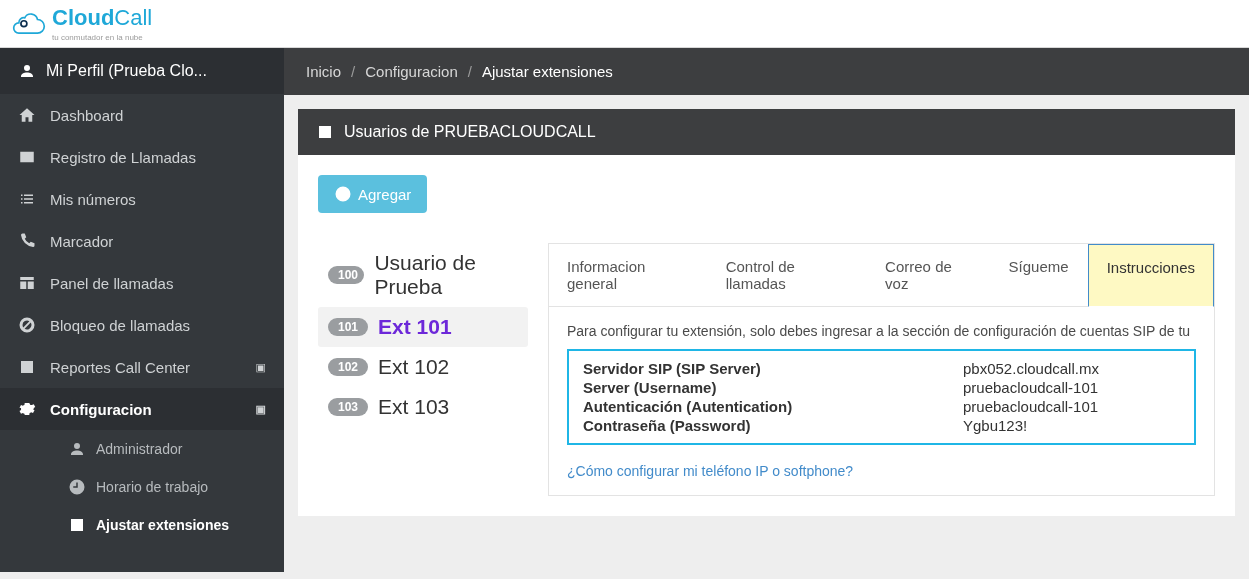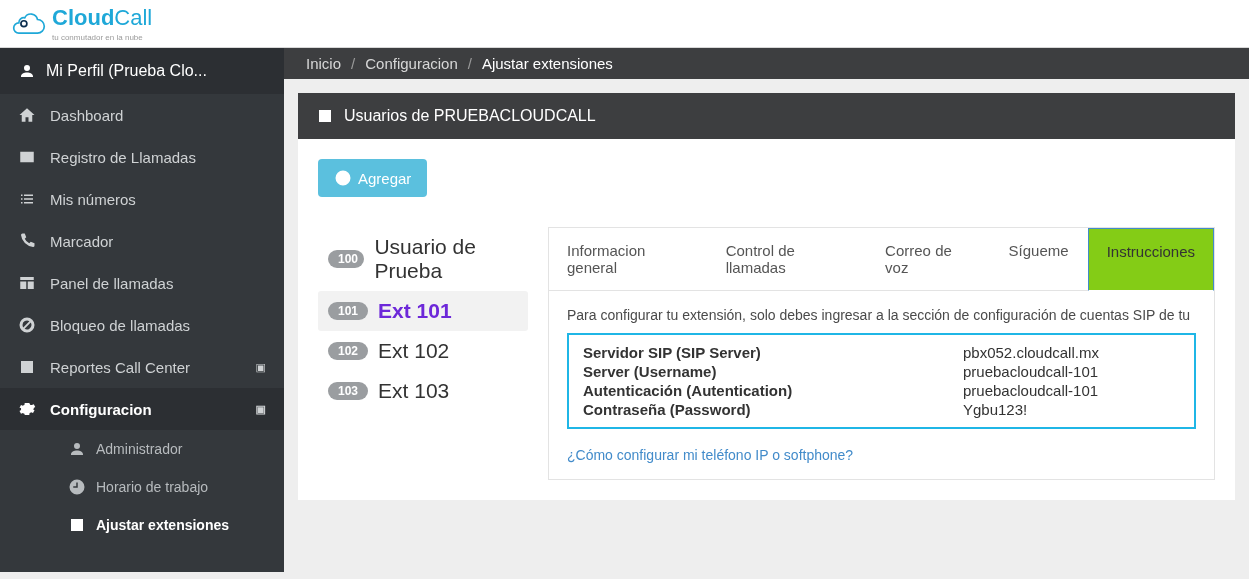--- a/index.html
+++ b/index.html
@@ -22,21 +22,21 @@
 .sidenav > li.active { background: #2c2f33; color: #fff; font-weight: 600; }
 .sidenav > li .chev { margin-left: auto; font-size: 11px; color: #cfd2d4; }
 .subnav { list-style: none; margin-left: 28px; }
 .subnav > li { padding: 10px 18px 10px 40px; display: flex; align-items: center; gap: 10px; color: #b7bbbe; cursor: pointer; font-size: 14px; }
 .subnav > li.active { color: #fff; font-weight: 600; }
 .icon { width: 18px; height: 18px; display: inline-flex; align-items: center; justify-content: center; }
 .icon svg { width: 18px; height: 18px; fill: currentColor; }
 
 
 .main { flex: 1; display: flex; flex-direction: column; }
-.breadcrumb { background: #3d3e40; color: #d7d7d7; padding: 7px 22px; font-size: 15px; display: flex; align-items: flex-end; gap: 10px; }
+.breadcrumb { background: #3d3e40; color: #d7d7d7; padding: 15px 22px; font-size: 15px; display: flex; align-items: flex-end; gap: 10px; }
 .breadcrumb a { color: #d7d7d7; text-decoration: none; cursor: pointer; }
 .breadcrumb .sep { color: #9b9b9b; }
 .breadcrumb .current { color: #fff; }
 
 .panel { margin: 14px; }
 .panel-header { background: #3d3e40; color: #fff; padding: 14px 18px; font-size: 16px; display: flex; align-items: center; gap: 10px; }
 .panel-body { background: #fff; padding: 20px; }
 
 .btn-add { background: #5bc0de; color: #fff; border: none; padding: 10px 16px; font-size: 15px; border-radius: 4px; cursor: pointer; display: inline-flex; align-items: center; gap: 6px; }
 
@@ -44,21 +44,21 @@
 .ext-list { width: 210px; }
 .ext-item { display: flex; align-items: center; gap: 10px; padding: 8px 10px; cursor: pointer; border-radius: 3px; }
 .ext-item.selected { background: #f2f2f2; }
 .ext-badge { background: #9a9da0; color: #fff; border-radius: 10px; padding: 2px 10px; font-size: 12px; font-weight: 600; min-width: 34px; text-align: left; }
 .ext-label { color: #333; font-size: 21px; }
 .ext-item.selected .ext-label { color: #6d28d9; font-weight: 600; }
 
 .detail { flex: 1; border: 1px solid #e3e3e3; }
 .tabs { display: flex; }
 .tab { padding: 14px 18px; color: #555; cursor: pointer; border-right: 1px solid transparent; font-size: 15px; }
-.tab.active { border: 1px solid #428bca; border-bottom: 1px solid #fff; background: #84cc16; margin-bottom: -1px; color: #333; font-weight: 500; }
+.tab.active { border: 1px solid #428bca; border-bottom: 1px solid #fff; background: #fef9c3; margin-bottom: -1px; color: #333; font-weight: 500; }
 .tab-body { padding: 16px 18px; border-top: 1px solid #e3e3e3; }
 .intro { color: #4a4a4a; margin-bottom: 10px; }
 .sip-box { border: 2px solid #1fb6e6; padding: 8px 14px; }
 .sip-row { display: flex; padding: 1px 0; font-size: 15px; }
 .sip-row .k { width: 380px; font-weight: 700; color: #333; }
 .sip-row .v { color: #333; }
 .help-link { color: #428bca; margin-top: 18px; display: inline-block; cursor: pointer; }
 </style>
 </head>
 <body>

